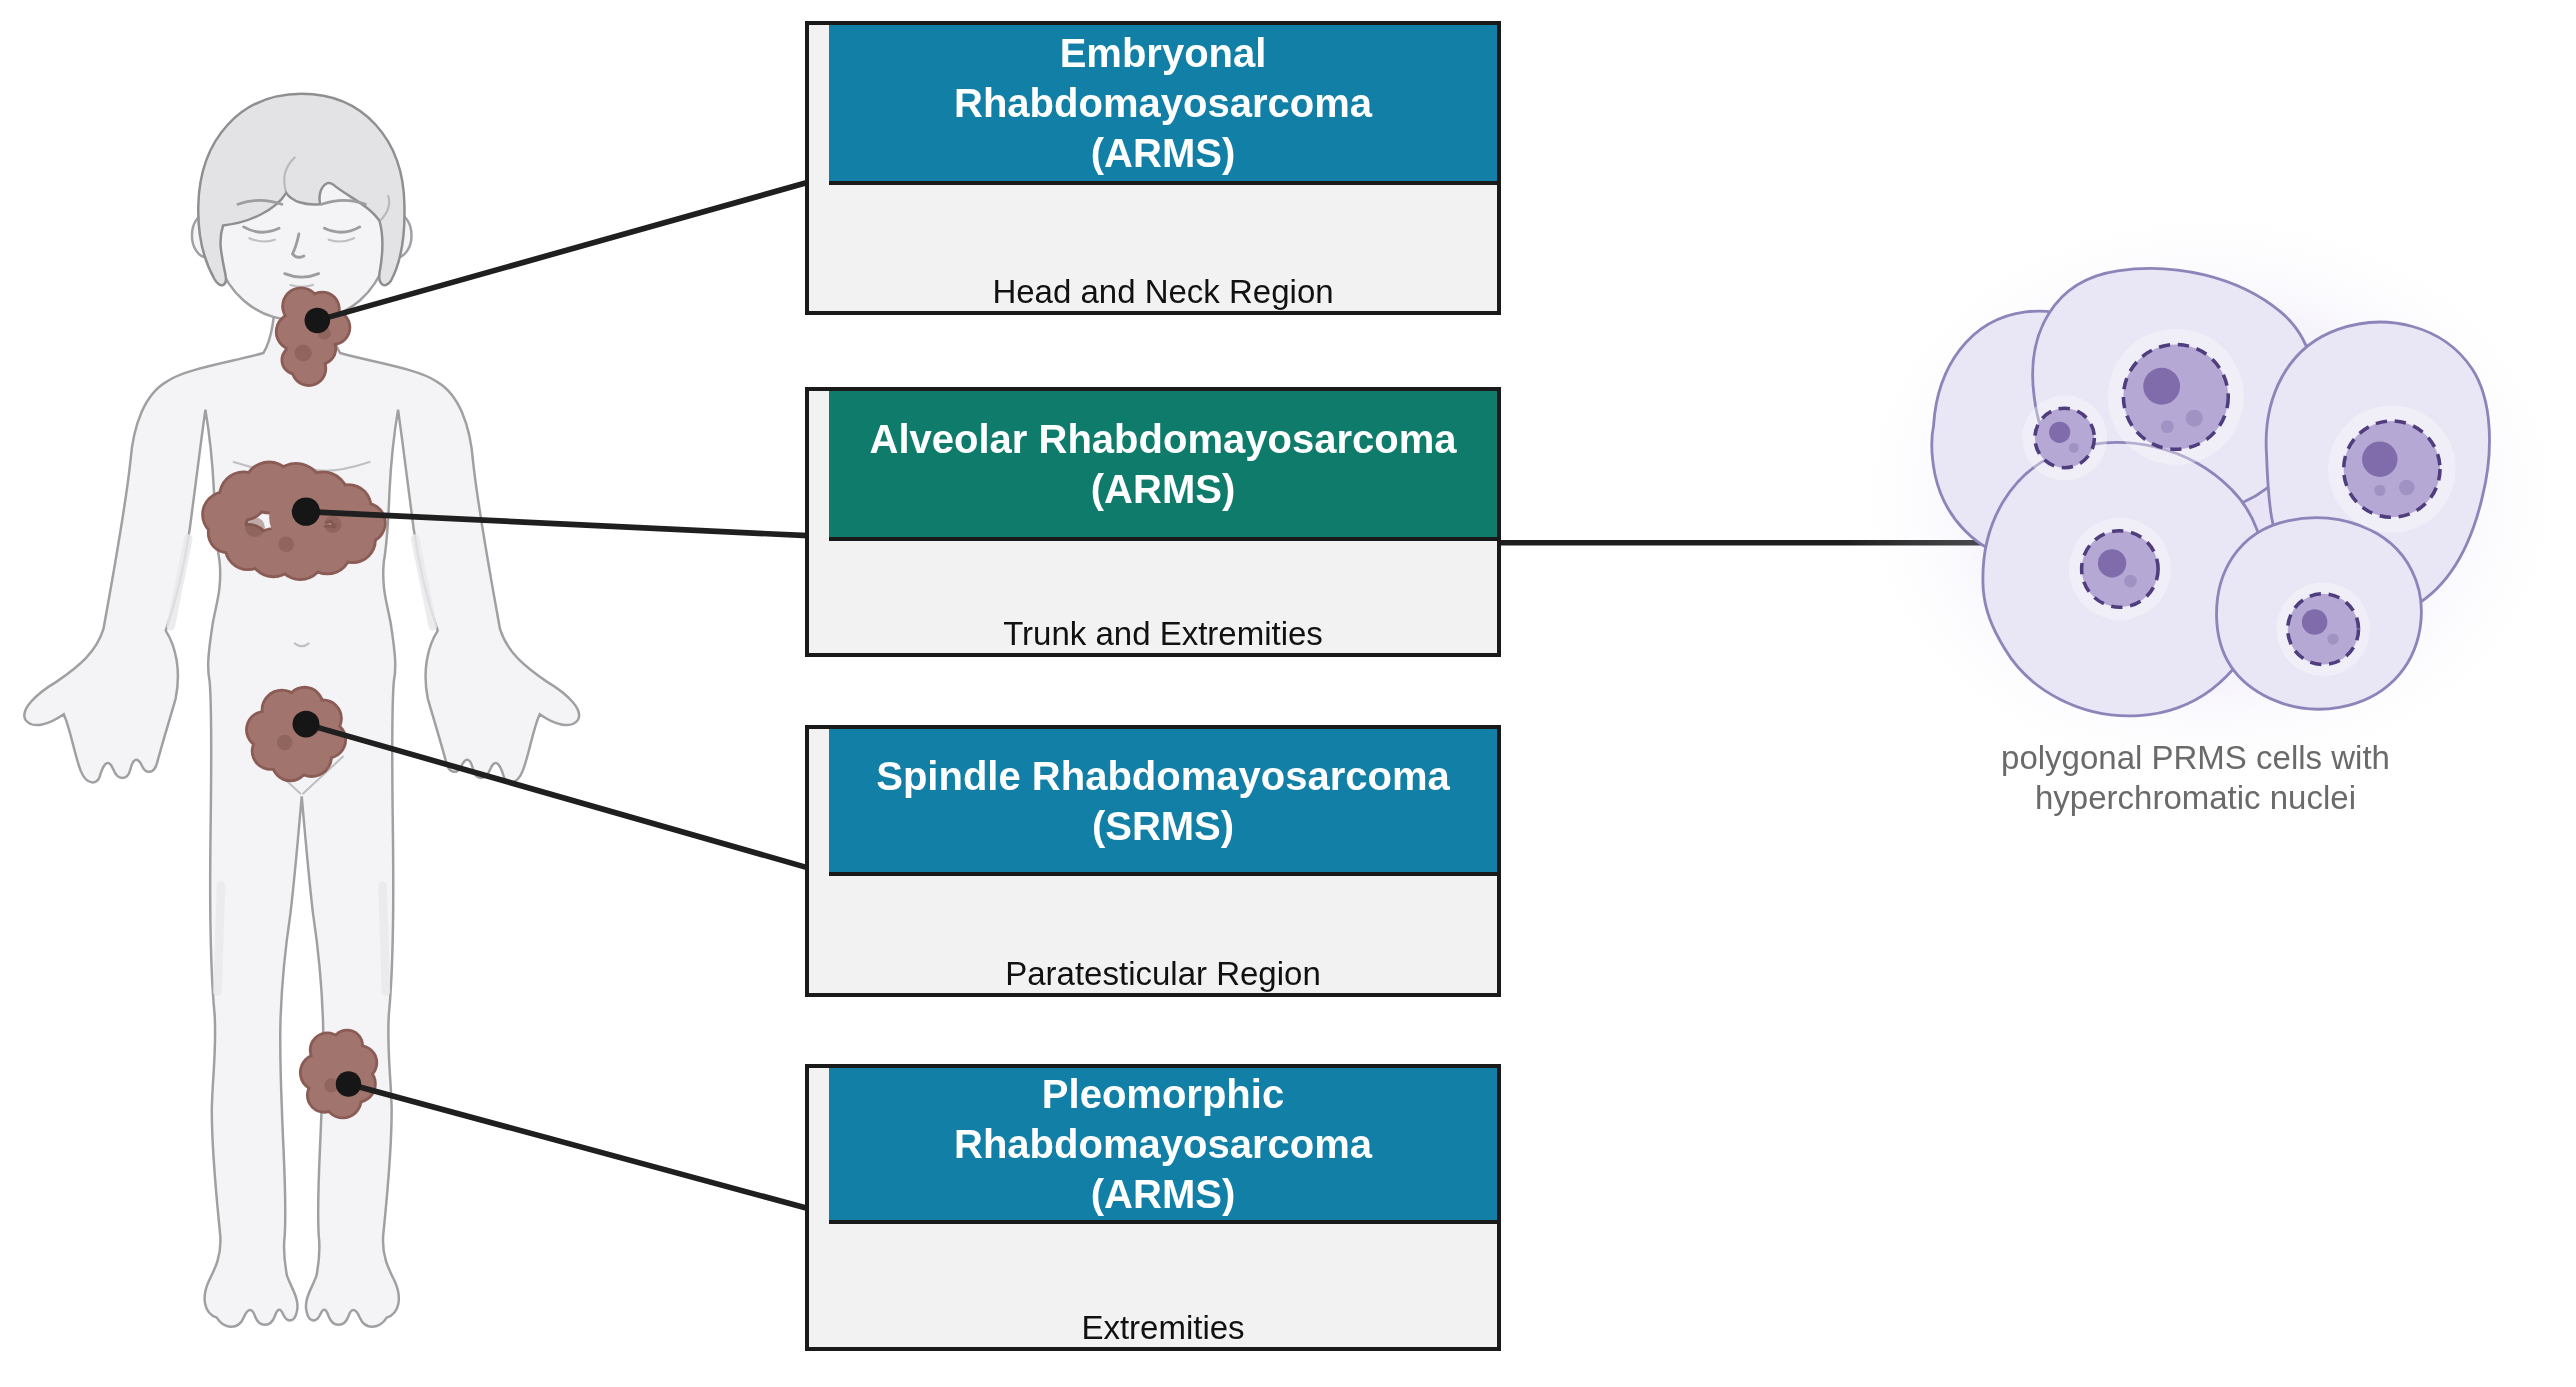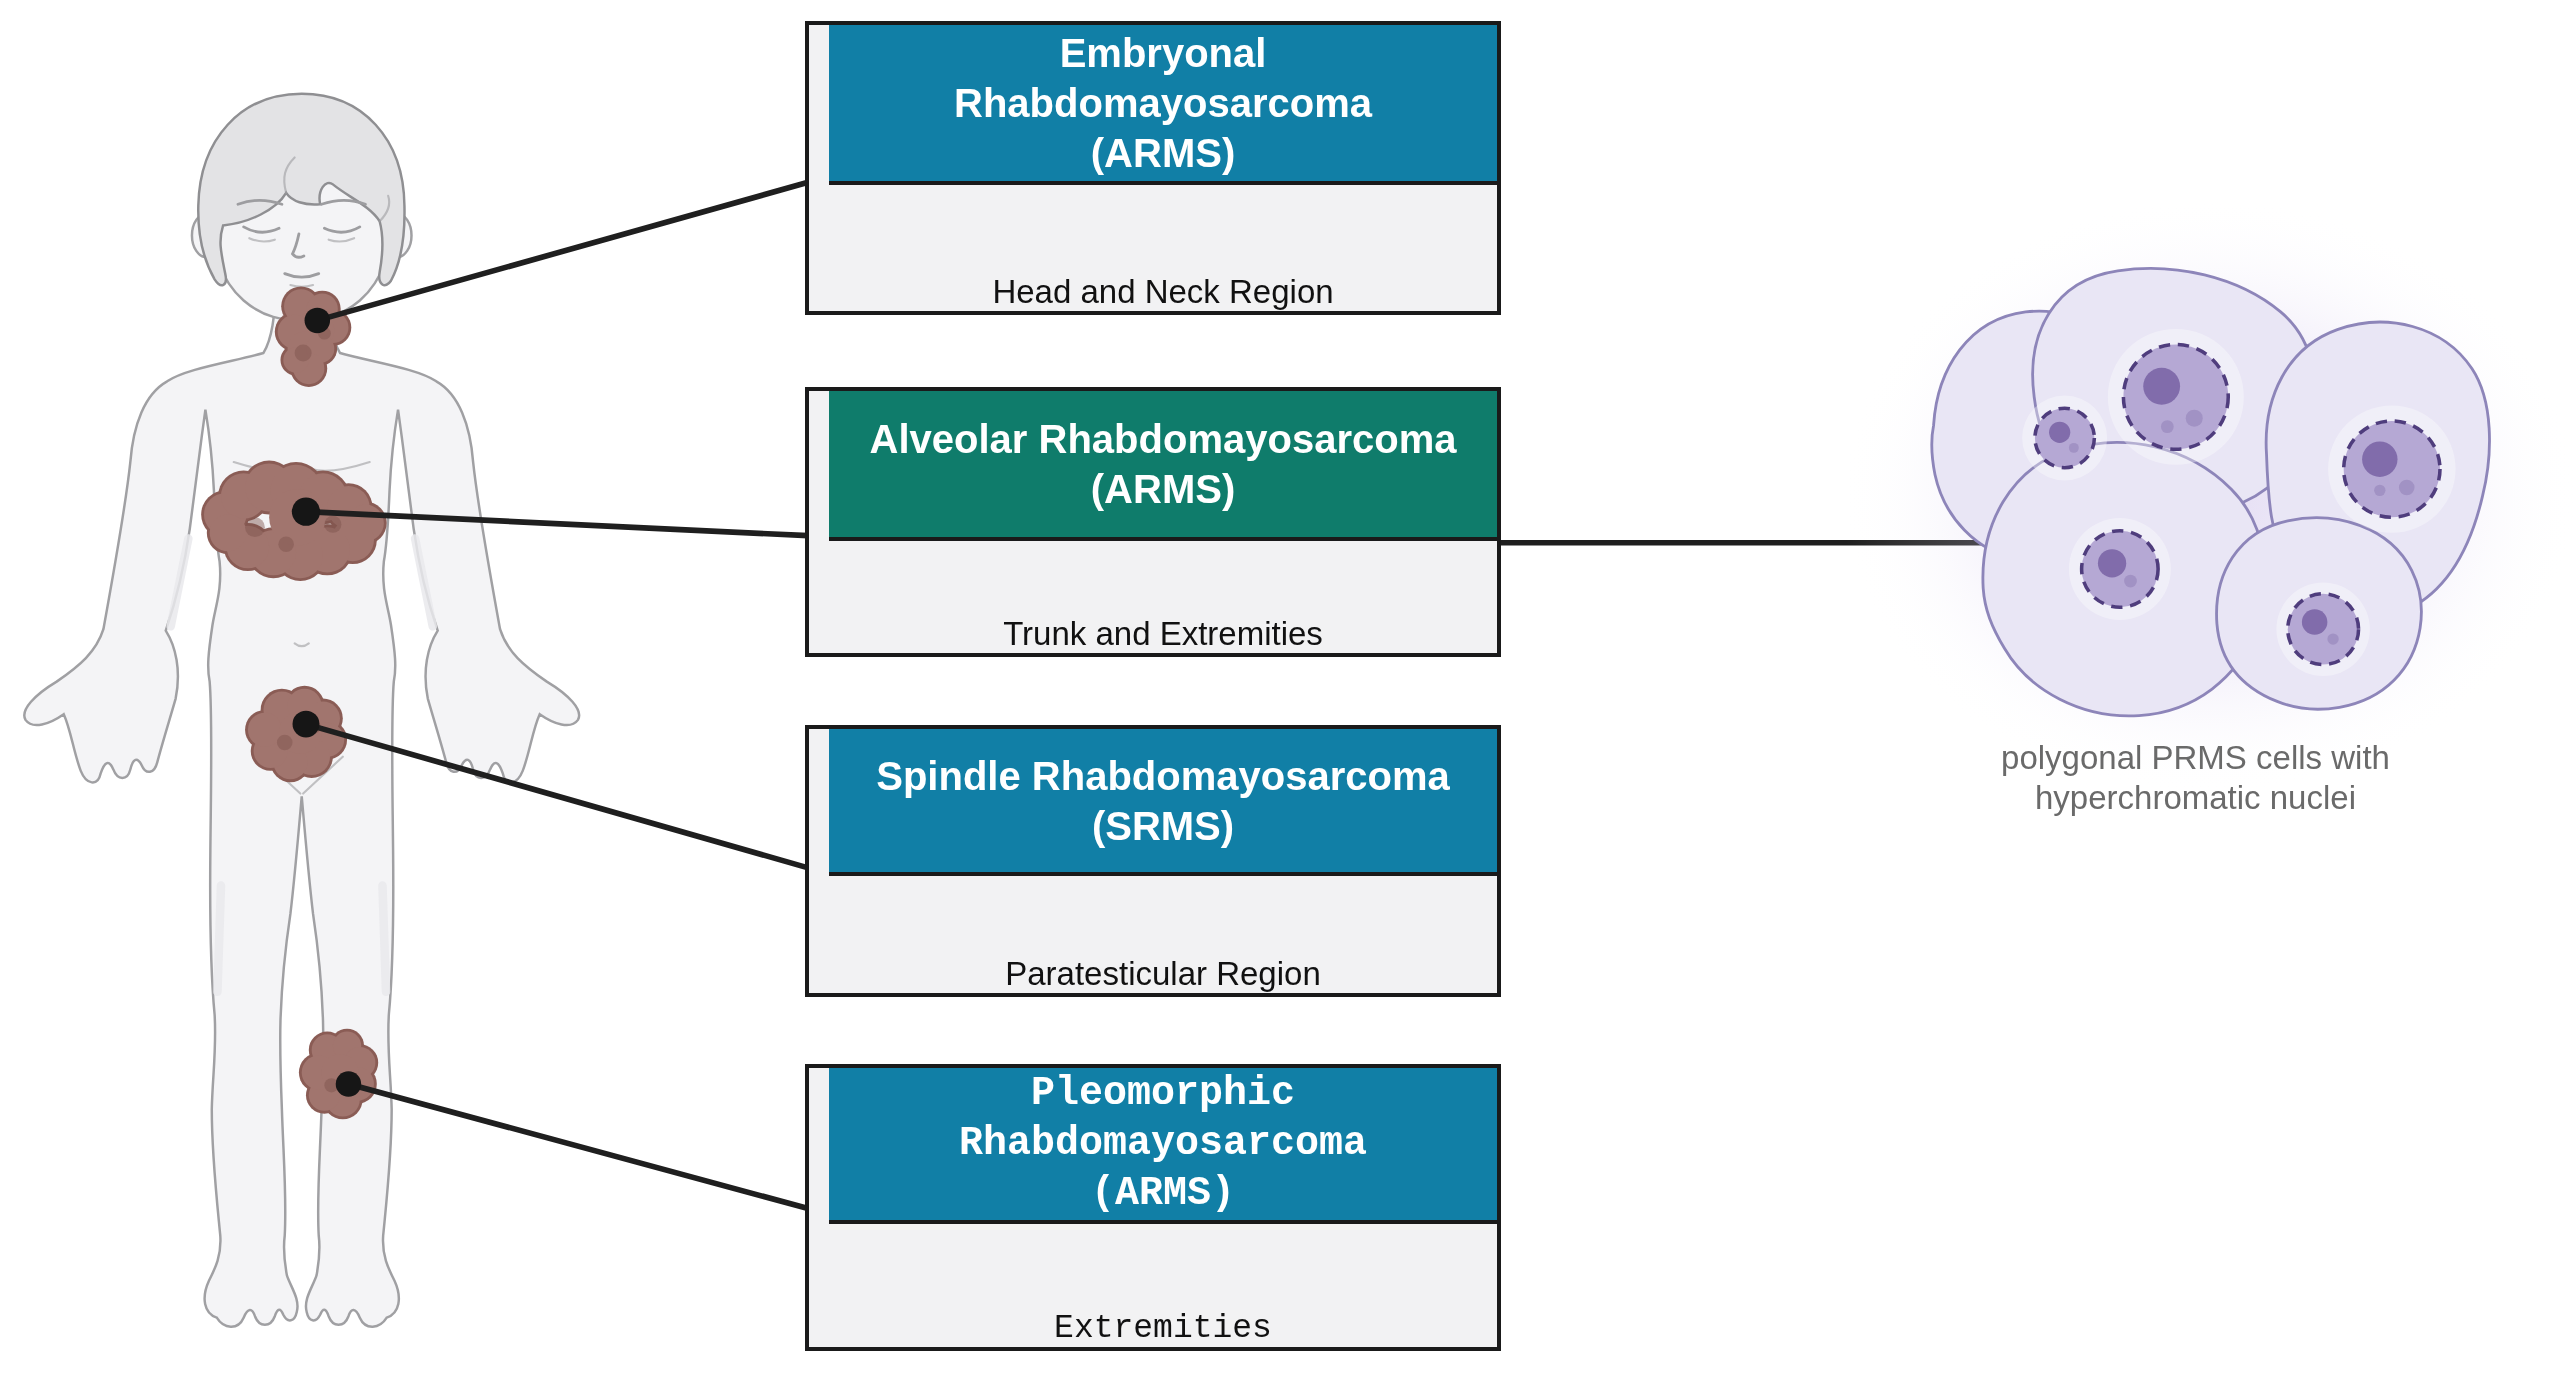--- a/index.html
+++ b/index.html
@@ -423,21 +423,21 @@
     <div class="tbox-header" style="flex-basis: 147px; background: rgb(17, 127, 166);">
       <span>Spindle Rhabdomayosarcoma</span>
       <span>(SRMS)</span>
       <span></span>
     </div>
     <div class="tbox-body">
       <span>Paratesticular Region</span>
     </div>
   </div>
 
-  <div class="tbox" style="top:1064px;height:287px;font-family:Liberation Mono, monospace;">
+  <div class="tbox" style="top:1064px;height:287px;">
     <div class="tbox-header" style="flex-basis: 156px; background: rgb(17, 127, 166);">
       <span>Pleomorphic</span>
       <span>Rhabdomayosarcoma</span>
       <span>(ARMS)</span>
     </div>
     <div class="tbox-body">
       <span>Extremities</span>
     </div>
   </div>
 

